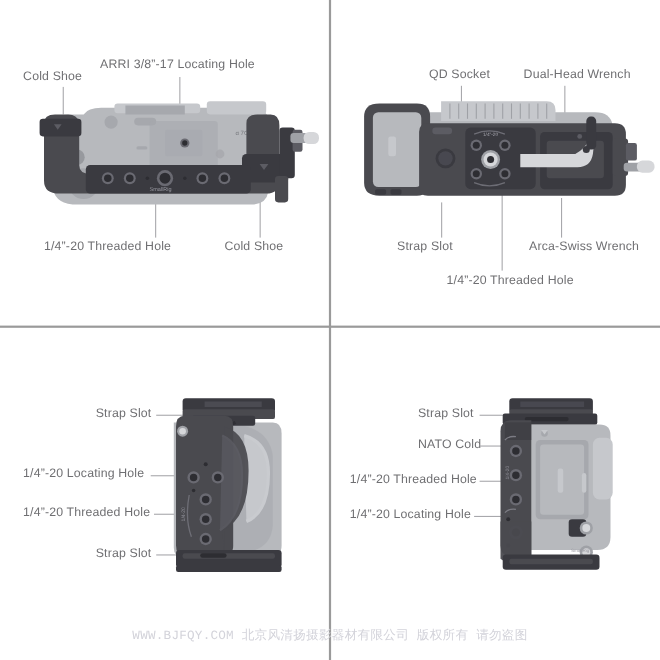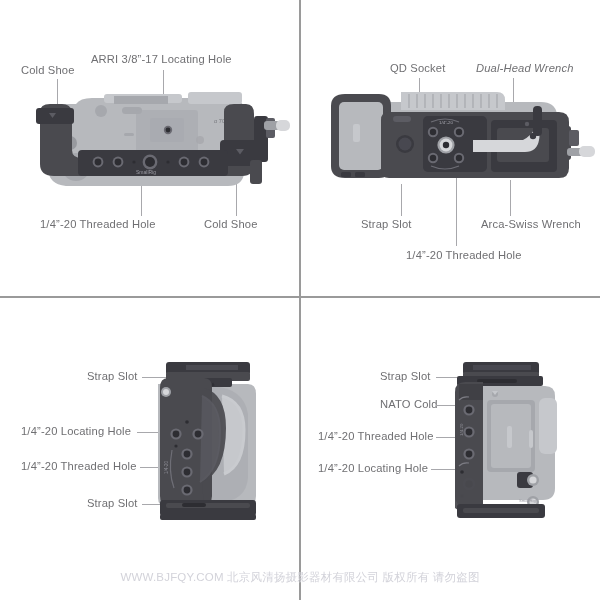--- a/index.html
+++ b/index.html
@@ -28,21 +28,21 @@
   }
   
   .lead{position:absolute;background:#a8a8ac;}
   .lead.v{width:1px;}
   .lead.h{height:1px;}
 
   
   #watermark{
     position:absolute;left:0;top:570px;width:600px;text-align:center;
     color:#d3d3da;font-size:11.5px;letter-spacing:.2px;
-    font-family:Liberation Sans, sans-serif;
+    font-family:Liberation Mono, monospace;
     white-space:nowrap;
   }
 
   
   svg{display:block;overflow:visible;}
   .cam-body{fill:#b7b9bd;}
   .cam-body-d{fill:#a6a8ad;}
   .cam-body-l{fill:#c6c8cc;}
   .cage{fill:#4a4a4f;}
   .cage-d{fill:#3a3a40;}
@@ -127,21 +127,21 @@
       <rect class="metal-d" x="246" y="33" width="16" height="9" rx="3"></rect>
       <rect class="metal" x="258" y="32" width="14" height="11" rx="5"></rect>
     </svg>
   </div>
 
   <div class="quad" id="quad-tr">
 
     <div class="lbl" style="left:89px;top:62px;">QD Socket</div>
     <div class="lead v" style="left:118px;top:78px;height:38px;"></div>
 
-    <div class="lbl" style="left:175px;top:62px;font-style:italic;">Dual-Head Wrench</div>
+    <div class="lbl" style="left:175px;top:62px;">Dual-Head Wrench</div>
     <div class="lead v" style="left:212px;top:78px;height:52px;"></div>
 
     <div class="lbl" style="left:60px;top:218px;">Strap Slot</div>
     <div class="lead v" style="left:100px;top:184px;height:32px;"></div>
 
     <div class="lbl" style="left:180px;top:218px;">Arca-Swiss Wrench</div>
     <div class="lead v" style="left:209px;top:180px;height:36px;"></div>
 
     <div class="lbl" style="left:105px;top:249px;">1/4”-20 Threaded Hole</div>
     <div class="lead v" style="left:155px;top:156px;height:90px;"></div>

